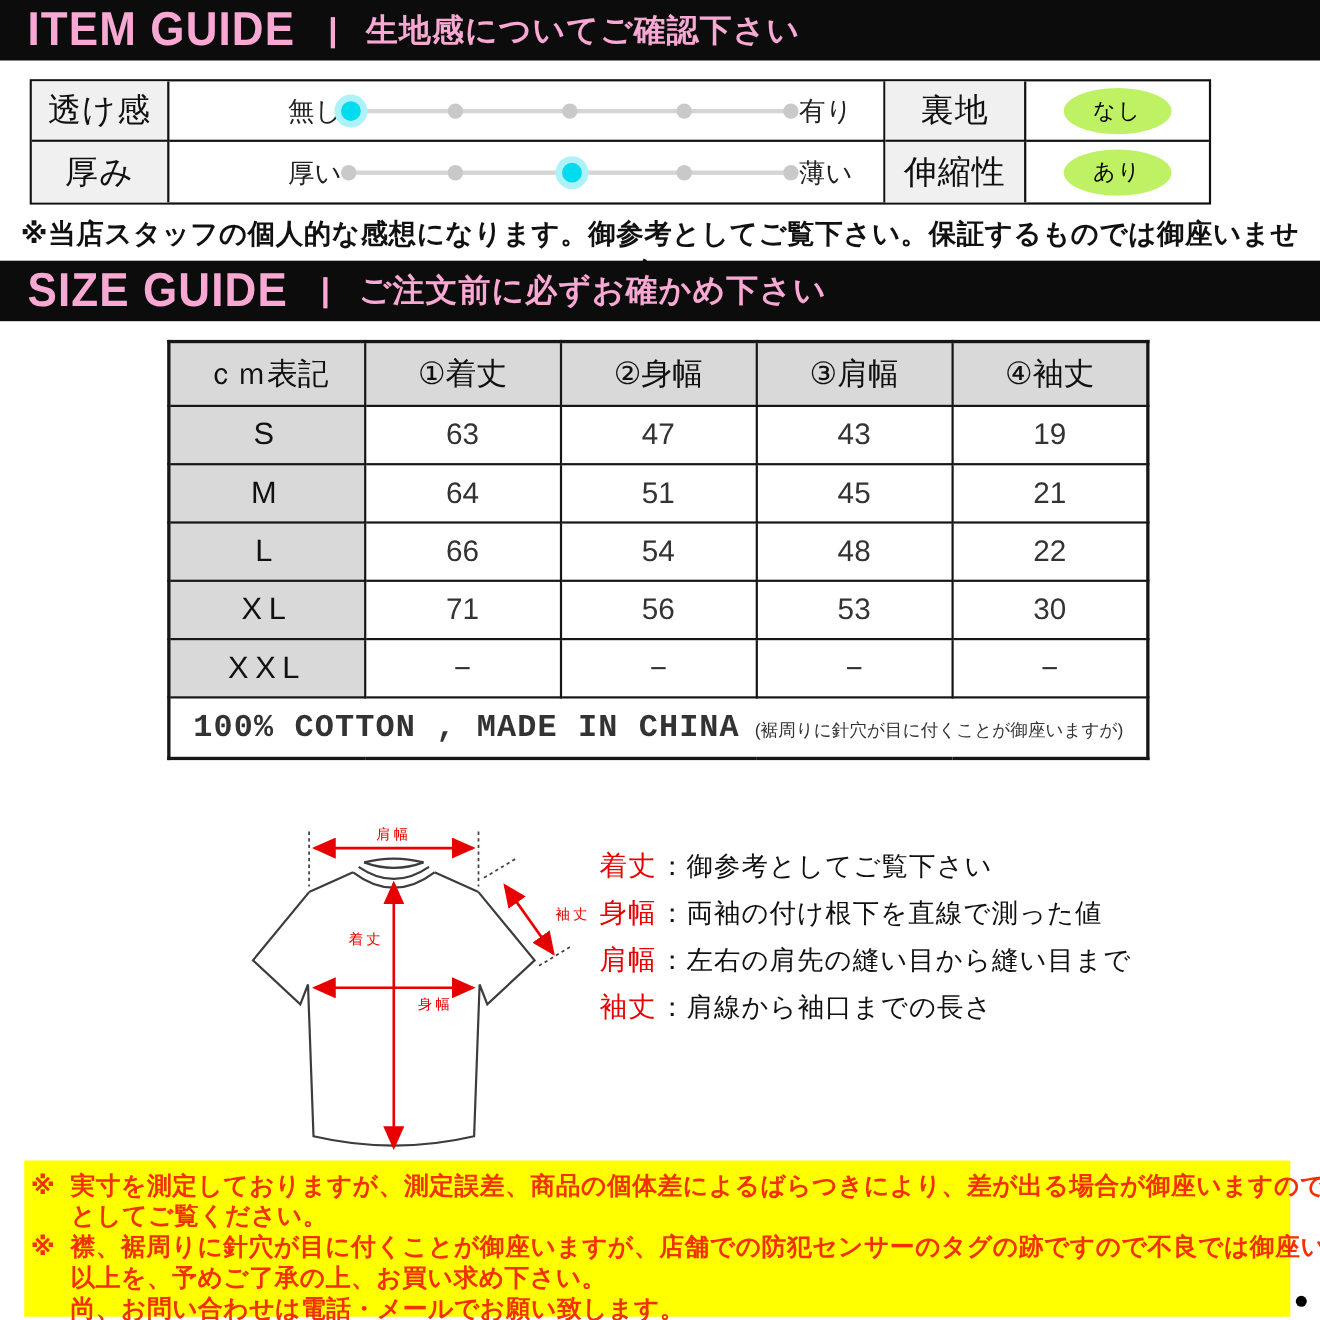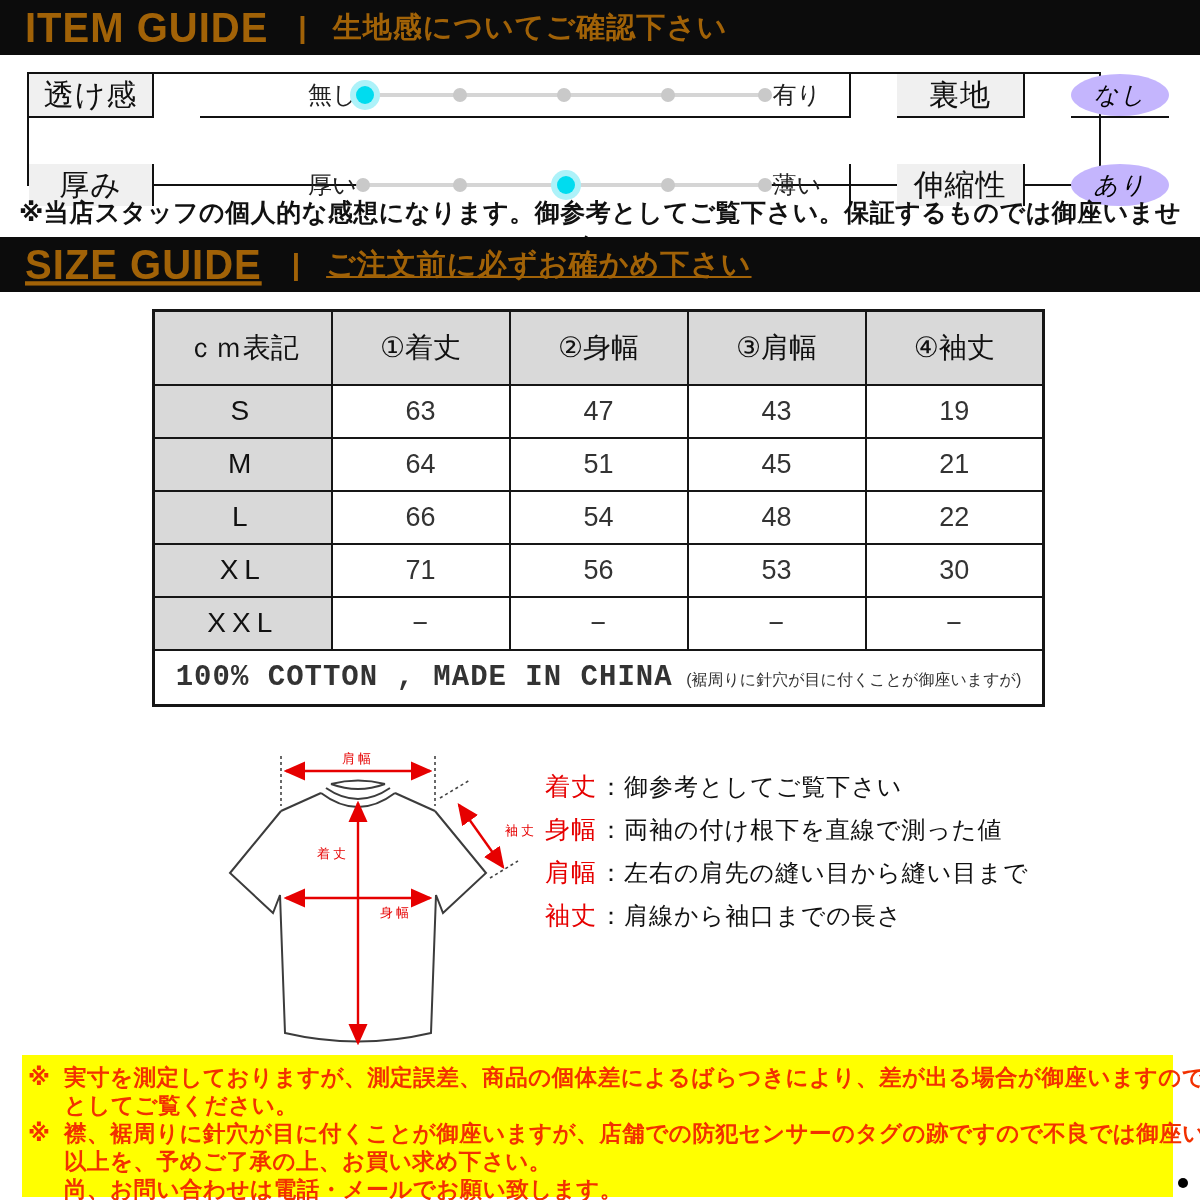--- a/index.html
+++ b/index.html
@@ -1,61 +1,61 @@
 <!DOCTYPE html>
 <html><head>
 <meta charset="utf-8">
 <style>
   html,body{margin:0;padding:0;background:#fff;}
   body{width:1200px;height:1200px;position:relative;overflow:hidden;
        font-family:"Liberation Sans","DejaVu Sans",sans-serif;color:#111;}
 
   
   .banner{position:absolute;left:0;width:1200px;height:55px;background:#0c0c0c;
-          color:#a16207;display:flex;align-items:center;}
+          color:#f9a8d4;display:flex;align-items:center;}
   .banner .en{font-size:40px;font-weight:bold;letter-spacing:1px;margin-left:25px;
               white-space:nowrap;transform:scaleY(1.08);}
   .banner .sep{font-size:30px;font-weight:bold;margin:0 26px 0 30px;}
   .banner .jp{font-size:29px;font-weight:bold;letter-spacing:1px;}
   #banner-item{top:0;}
-  #banner-size{top:237px;text-decoration:underline;}
+  #banner-size{top:237px;}
 
   
   .itable{position:absolute;left:27px;top:72px;width:1074px;height:114px;
           border:2px solid #111;display:grid;
           grid-template-columns:125px 651px 128px auto;grid-template-rows:1fr 1fr;
-          box-sizing:border-box;background:#fff;gap:46px;}
+          box-sizing:border-box;background:#fff;}
   .icell{border-right:2px solid #111;border-bottom:2px solid #111;
          display:flex;align-items:center;justify-content:center;box-sizing:border-box;}
   .icell.last-col{border-right:none;}
   .icell.last-row{border-bottom:none;}
   .ilabel{background:#f0f0f0;font-size:30px;letter-spacing:1px;}
   .slider{justify-content:flex-end;padding:0 28px;}
   .end-label{font-size:24px;color:#222;white-space:nowrap;}
   .track{position:relative;width:416px;height:20px;}
   .track .line{position:absolute;left:7px;right:7px;top:8px;height:4px;background:#d5d5d5;}
   .dot{position:absolute;top:3px;width:14px;height:14px;border-radius:50%;background:#c9c9c9;}
   .dot.d0{left:0;} .dot.d1{left:25%;margin-left:-7px;} .dot.d2{left:50%;margin-left:-7px;}
   .dot.d3{left:75%;margin-left:-7px;} .dot.d4{right:0;}
   .dot.active{background:#00dcef;width:18px;height:18px;top:1px;
               box-shadow:0 0 0 6px #adf2f9;z-index:2;}
-  .pill{background:#c4b5fd;width:98px;height:42px;border-radius:49px/21px;
+  .pill{background:#bef264;width:98px;height:42px;border-radius:49px/21px;
         display:flex;align-items:center;justify-content:center;
-        font-size:24px;letter-spacing:2px;color:#000;font-style:italic;}
+        font-size:20px;letter-spacing:2px;color:#000;}
 
   
   .note{position:absolute;top:196px;left:0;width:1200px;text-align:center;
         font-size:25px;font-weight:bold;letter-spacing:0.5px;}
 
   
   .stable-wrap{position:absolute;left:152px;top:309px;}
   table.stable{border-collapse:collapse;border:3px solid #161616;table-layout:fixed;width:893px;}
   .stable th,.stable td{border:2px solid #161616;text-align:center;padding:0;
                         font-weight:normal;box-sizing:border-box;}
-  .stable thead th{background:#d9d9d9;height:74px;font-size:28px;}
+  .stable thead th{background:#d9d9d9;height:58px;font-size:28px;}
   .stable tbody th{background:#d9d9d9;width:178px;font-size:28px;letter-spacing:6px;}
   .stable tbody td{background:#fff;height:53px;font-size:27px;color:#333;}
   .stable .cotton-row td{height:56px;background:#fff;}
   .cotton-main{font-size:29px;letter-spacing:1px;font-family:"Liberation Mono","DejaVu Sans Mono",monospace;font-weight:bold;}
   .cotton-note{font-size:16px;margin-left:6px;}
 
   
   #tshirt-diagram{position:absolute;left:218px;top:748px;}
 
   

